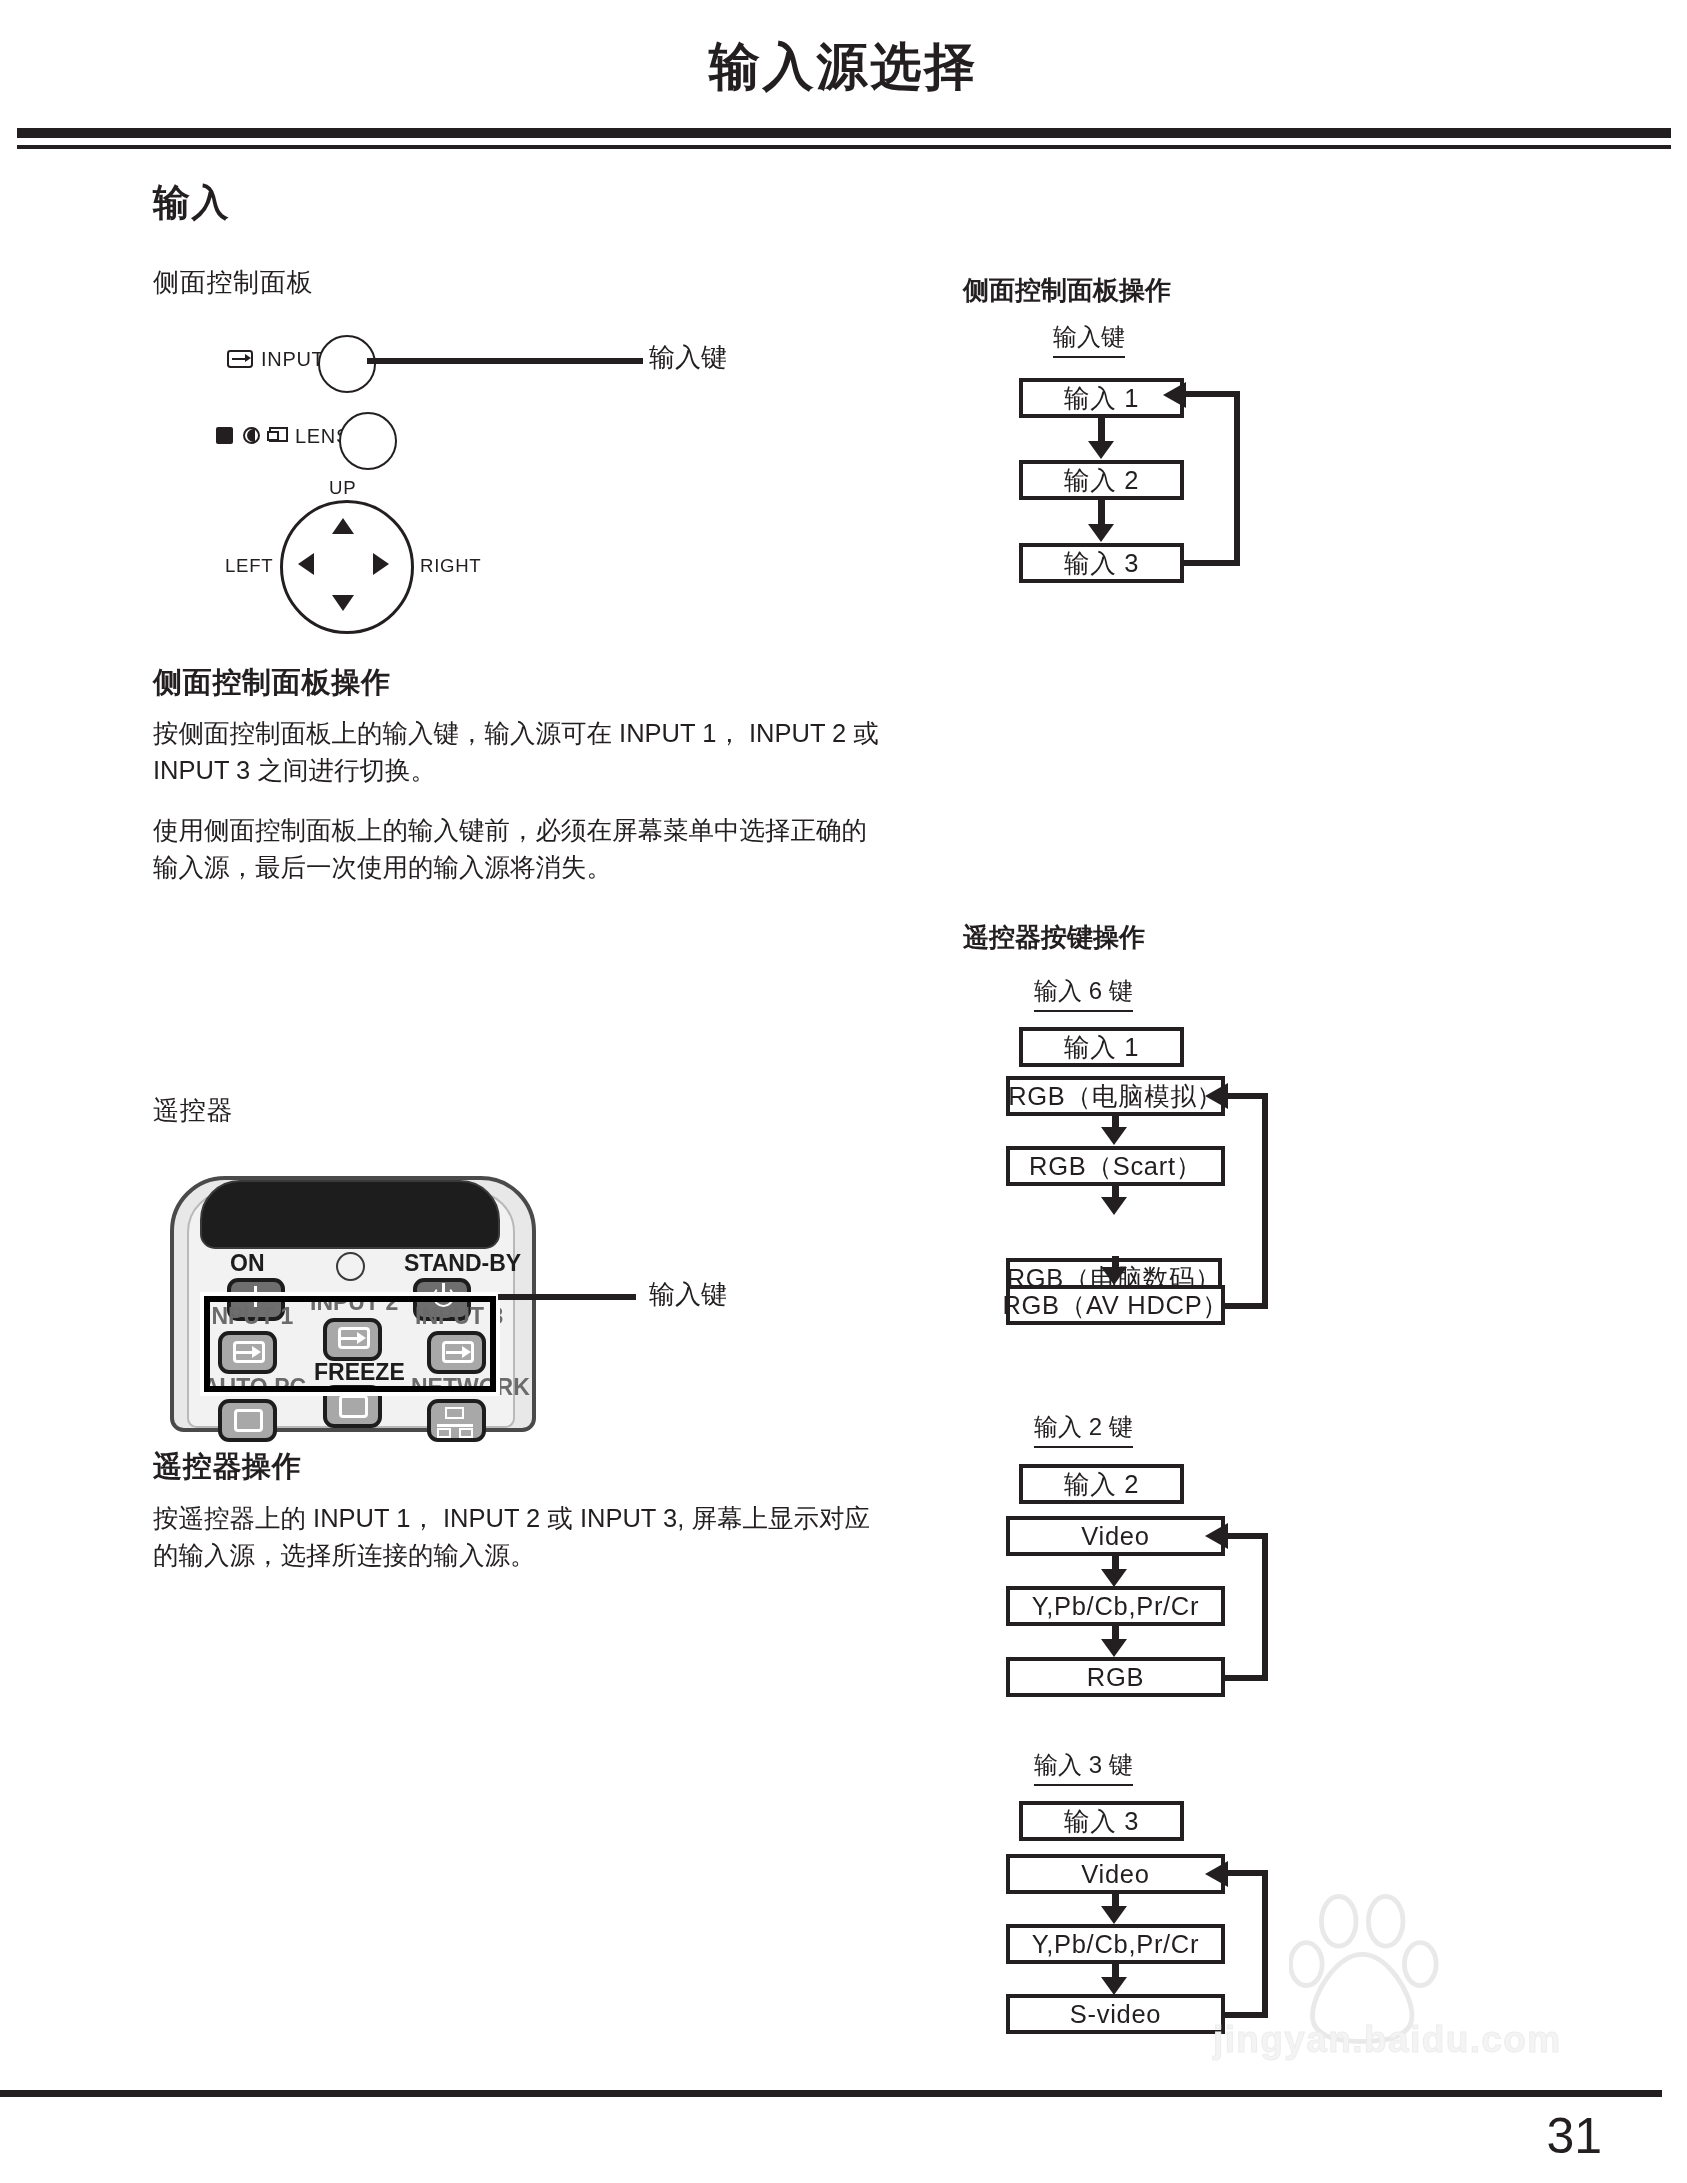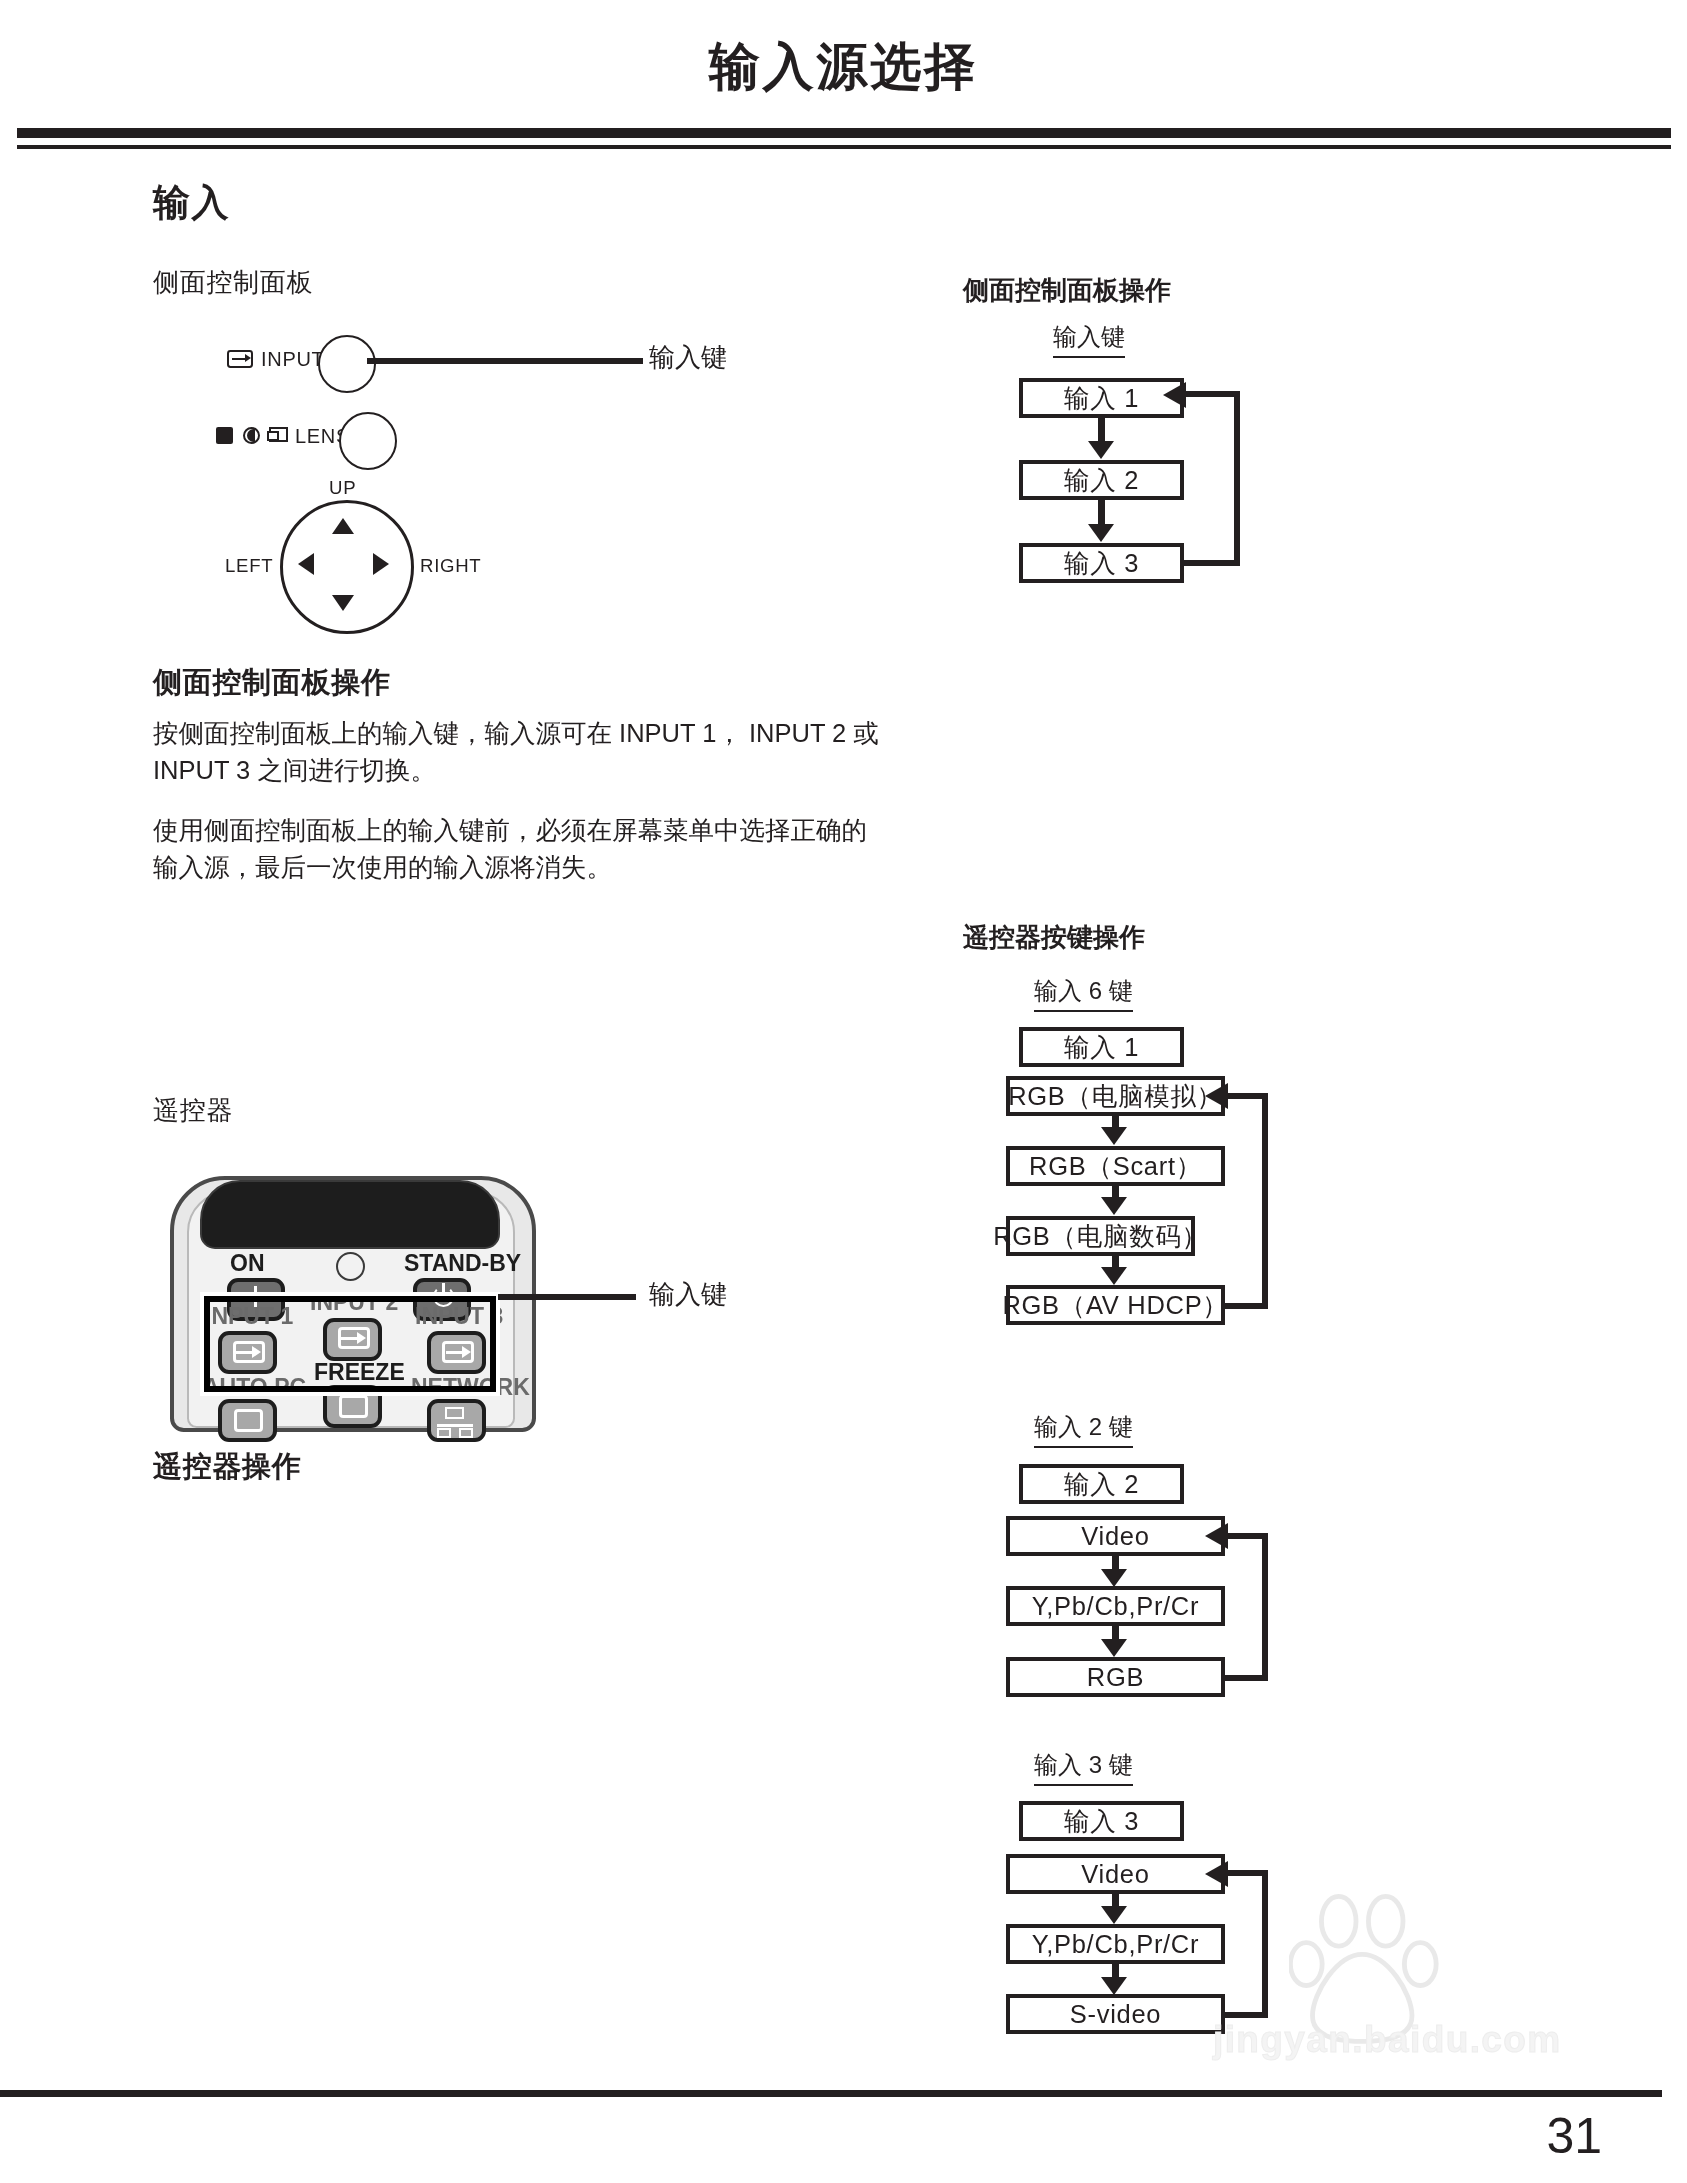--- a/index.html
+++ b/index.html
@@ -444,20 +444,21 @@
     <div class="keyglyph" style="left:437px; top:1428px; width:13.8px; height:9.6px; border:2.8px solid #ffffff;"></div>
     <div class="keyglyph" style="left:459px; top:1428px; width:13.8px; height:9.6px; border:2.8px solid #ffffff;"></div>
 
     <div class="highlight-box" style="left:204px; top:1296px; width:292px; height:96px;"></div>
 
     <div class="callout-line" style="left:498px; top:1294px; width:138px;"></div>
     <div class="callout-text" style="left:649px; top:1277px;">输入键</div>
   </div>
 
   <div class="sec-h3" style="left:153px; top:1447px;">遥控器操作</div>
+  <div class="body-p" style="left:153px; top:1500px; width:737px;">按遥控器上的 INPUT 1， INPUT 2 或 INPUT 3, 屏幕上显示对应的输入源，选择所连接的输入源。</div>
 
   <div class="flow-title" style="left:963px; top:273px;">侧面控制面板操作</div>
   <div class="flow-sub" style="left:1053px; top:321px;">输入键</div>
 
   <div class="fbox" style="left:1019px; top:378px; width:165px; height:40px;">输入 1</div>
   <div class="farrow-stem" style="left:1098px; top:418px; height:26px;"></div>
   <div class="farrow-head" style="left:1088px; top:441px;"></div>
 
   <div class="fbox" style="left:1019px; top:460px; width:165px; height:40px;">输入 2</div>
   <div class="farrow-stem" style="left:1098px; top:500px; height:26px;"></div>
@@ -476,21 +477,21 @@
   <div class="fbox" style="left:1019px; top:1027px; width:165px; height:40px;">输入 1</div>
 
   <div class="fbox" style="left:1006px; top:1076px; width:219px; height:40px;">RGB（电脑模拟）</div>
   <div class="farrow-stem" style="left:1112px; top:1116px; height:13.8px;"></div>
   <div class="farrow-head" style="left:1101px; top:1127px;"></div>
 
   <div class="fbox" style="left:1006px; top:1146px; width:219px; height:40px;">RGB（Scart）</div>
   <div class="farrow-stem" style="left:1112px; top:1186px; height:13.8px;"></div>
   <div class="farrow-head" style="left:1101px; top:1197px;"></div>
 
-  <div class="fbox" style="left:1006px; top:1216px; width:189px; height:40px;">RGB（电脑数码）</div>
+  <div class="fbox" style="left:1006px; top:1258px; width:216px; height:40px;">RGB（电脑数码）</div>
   <div class="farrow-stem" style="left:1112px; top:1256px; height:13.8px;"></div>
   <div class="farrow-head" style="left:1101px; top:1267px;"></div>
 
   <div class="fbox" style="left:1006px; top:1285px; width:219px; height:40px;">RGB（AV HDCP）</div>
 
   <div class="floop-h" style="left:1223px; top:1303px; width:45px;"></div>
   <div class="floop-v" style="left:1262px; top:1093px; height:215px;"></div>
   <div class="floop-h" style="left:1224px; top:1093px; width:40px;"></div>
   <div class="floop-head" style="left:1205px; top:1083px;"></div>
 

